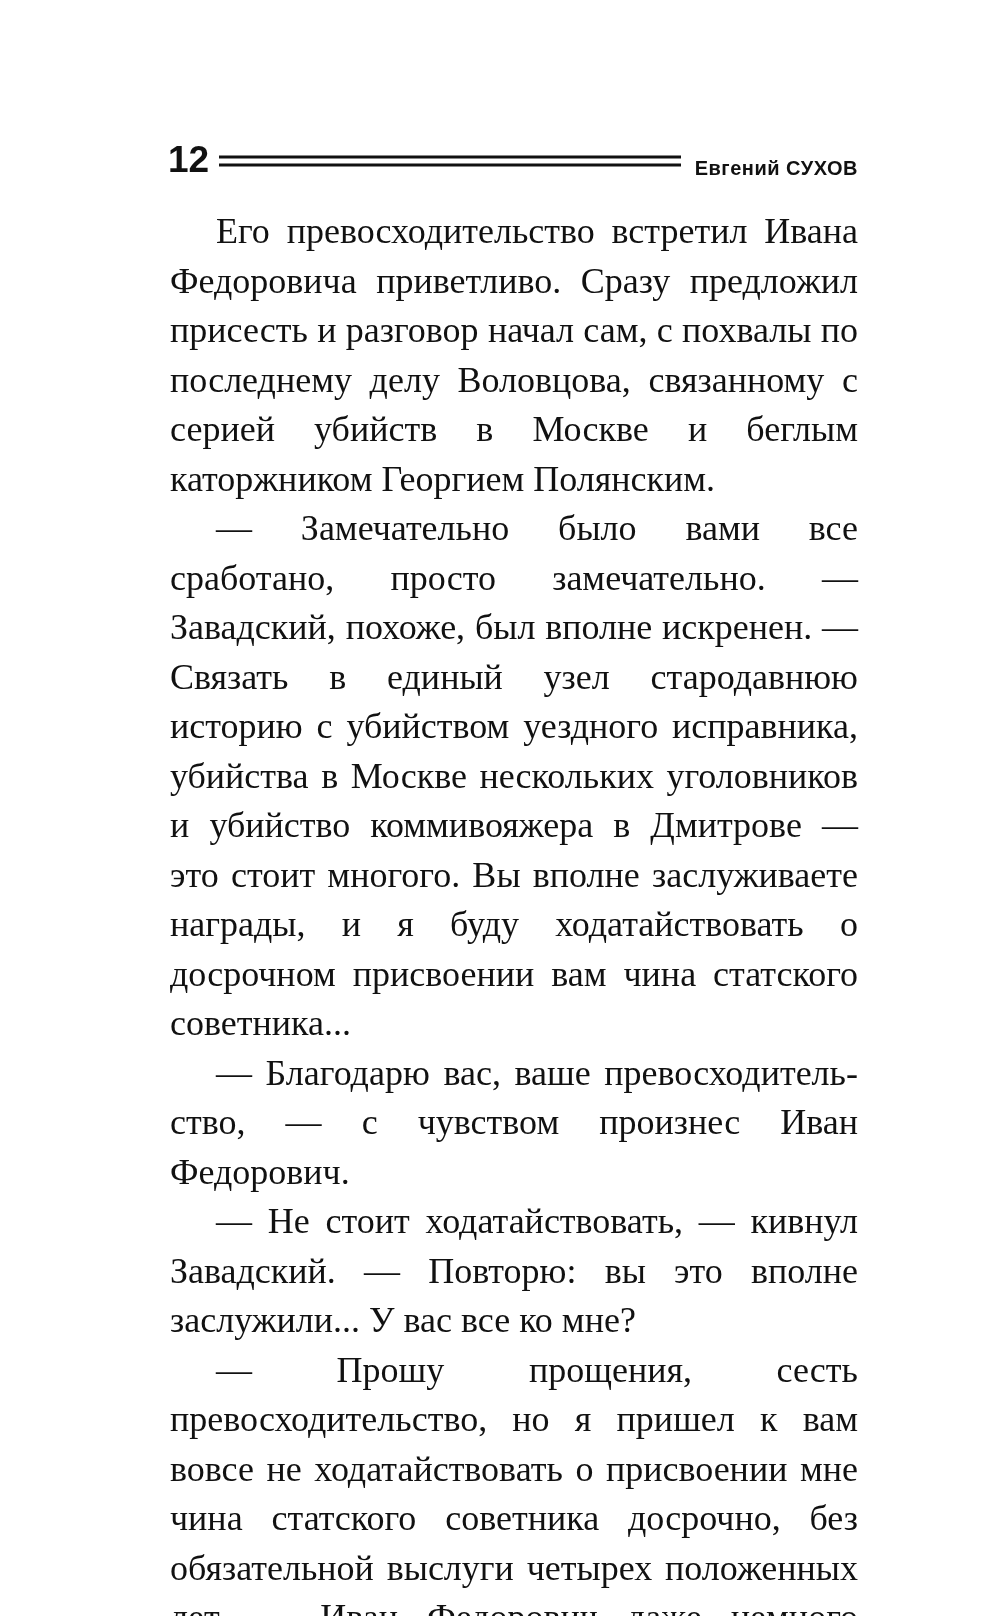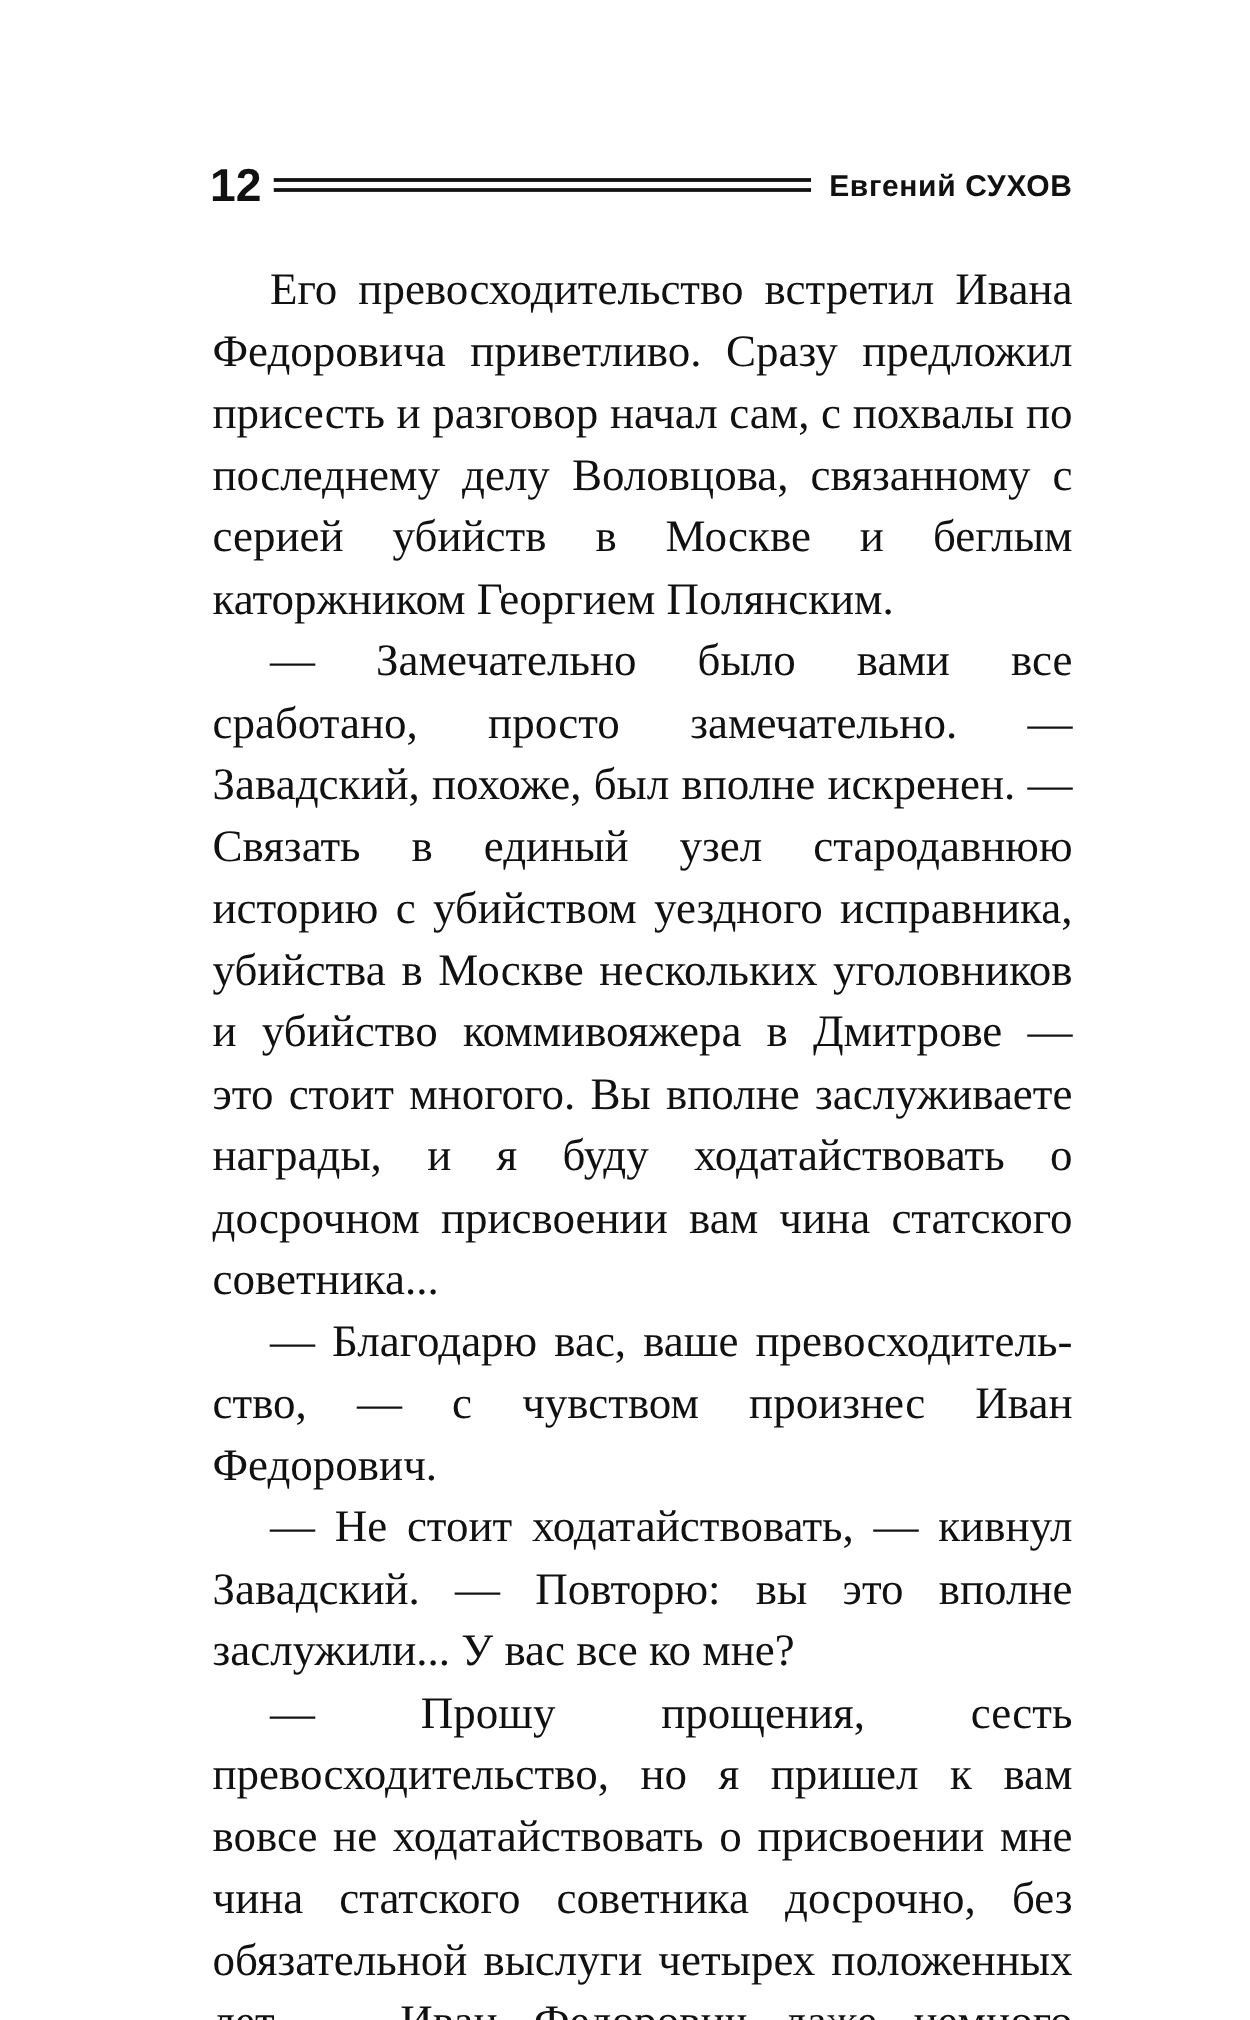--- a/index.html
+++ b/index.html
@@ -25,21 +25,21 @@
   }
 
   
   .header {
     position: absolute;
     top: 118px;
     left: 168px;
     width: 690px;
     height: 60px;
     display: flex;
-    align-items: center;
+    align-items: flex-end;
   }
   .folio {
     font-family: "Liberation Sans", sans-serif;
     font-weight: bold;
     font-size: 37px;
     letter-spacing: 0px;
     color: #111111;
     line-height: 1;
     flex: 0 0 auto;
     padding-right: 10px;
@@ -60,21 +60,21 @@
     background: #111111;
     width: 100%;
   }
   .rule-line.short {
     width: 100%;
   }
   .author {
     flex: 0 0 auto;
     font-family: "Liberation Sans", sans-serif;
     font-weight: bold;
-    font-size: 24px;
+    font-size: 20px;
     letter-spacing: 0.5px;
     color: #111111;
     padding-left: 14px;
     background: #ffffff;
     position: relative;
     z-index: 2;
     top: 2px;
   }
   
   .rule-wrap {

